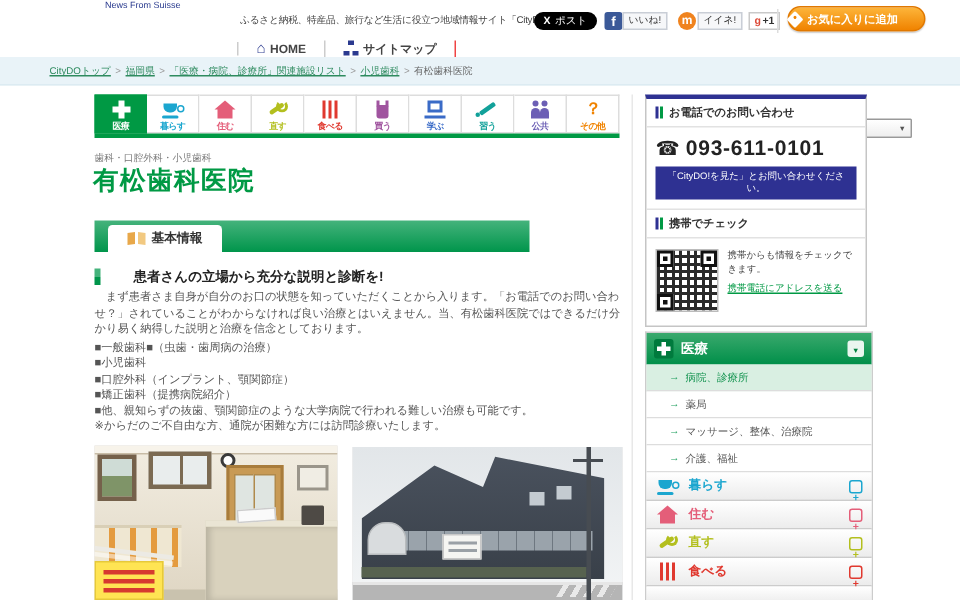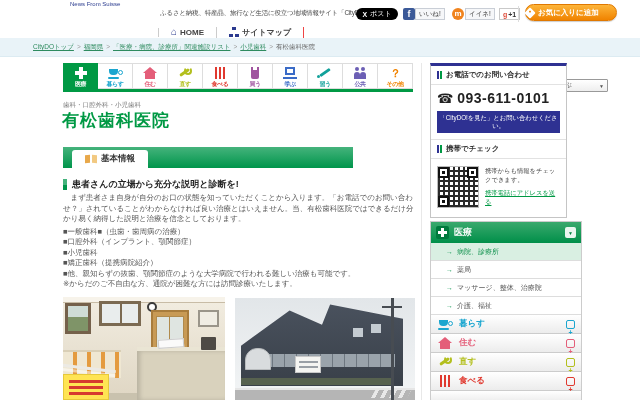--- a/index.html
+++ b/index.html
@@ -85,21 +85,21 @@
 
 .info-strip{position:absolute;left:63px;top:147px;width:290px;height:21px;background:linear-gradient(#45b37c,#00954b)}
 .info-tab{position:absolute;left:9px;top:3px;width:76px;height:18px;background:#fff;border-radius:3px 3px 0 0;display:flex;align-items:center;justify-content:center;gap:4px;font-size:8.5px;font-weight:bold;color:#333;cursor:pointer}
 .ic-book{position:relative;width:12px;height:10px;flex:none}
 .ic-book:before{content:"";position:absolute;left:0;top:1px;width:5px;height:8px;background:#e8a84a;transform:skewY(-8deg)}
 .ic-book:after{content:"";position:absolute;right:0;top:1px;width:5px;height:8px;background:#f2c981;transform:skewY(8deg)}
 
 
 .sec-head{position:absolute;left:63px;top:178px;display:flex;align-items:center}
 .sec-bar{width:4px;height:11px;background:linear-gradient(#45b37c 50%,#00954b 50%)}
-.sec-txt{font-size:9px;font-weight:bold;color:#222;margin-left:5px}
+.sec-txt{font-size:9px;font-weight:bold;color:#222;margin-left:22px}
 .body-text{position:absolute;left:63px;top:193px;width:352px;font-size:7.5px;line-height:10.5px;color:#555}
 .body-text p{margin-bottom:2px}
 .bullet{white-space:nowrap;overflow:hidden}
 
 
 .photo{position:absolute;overflow:hidden;background:#ddd}
 .photo1{left:63px;top:297px;width:162px;height:103px}
 .photo2{left:235px;top:298px;width:180px;height:102px}
 .ph{position:absolute}
 
@@ -131,21 +131,21 @@
 .ext-w2{left:136px;top:26px;width:10px;height:9px;background:#c4cbd1}
 .ext-canopy{left:10px;top:50px;width:26px;height:22px;background:#d9dcde;border-radius:12px 12px 0 0;border:1px solid #b9bcbe}
 .ext-shrub{left:6px;top:80px;width:150px;height:7px;background:#57624f}
 .ext-road{left:0;bottom:0;width:100%;height:12px;background:#b5b5b5;border-top:2px solid #e6e6e6}
 .ext-cross{right:6px;bottom:2px;width:36px;height:8px;background:repeating-linear-gradient(90deg,#e9e9e9 0 4px,#b5b5b5 4px 9px);transform:skewX(-30deg)}
 .ext-pole{left:156px;top:0;width:3px;height:100%;background:#474c52}
 .ext-arm{left:147px;top:8px;width:20px;height:2px;background:#474c52}
 
 
 .vdiv{position:absolute;left:421px;top:63px;width:1px;height:337px;background:#e8e8e8}
-.pbox{position:absolute;left:430px;top:63px;width:137px;background:#fff;border:1px solid #c5c5c5;border-top:3px solid #2e3192}
+.pbox{position:absolute;left:430px;top:63px;width:148px;background:#fff;border:1px solid #c5c5c5;border-top:3px solid #2e3192}
 .pbox-h{display:flex;align-items:center;gap:4px;padding:4px 6px;font-size:7.5px;font-weight:bold;color:#333;border-bottom:1px solid #e2e2e2}
 .pbox-h.bt{border-top:1px solid #e2e2e2}
 .mark{width:2px;height:8px;background:#2e3192;box-shadow:3px 0 0 #009944;margin-right:3px;flex:none}
 .phone-row{display:flex;align-items:center;gap:4px;padding:5px 6px 3px;color:#222}
 .phone-ic{font-size:13px;line-height:13px}
 .phone-num{font-size:14px;font-weight:bold;letter-spacing:0.5px}
 .pbanner{margin:2px 6px 6px;background:#2e3192;color:#fff;font-size:6.3px;text-align:center;padding:3px 2px;line-height:8px}
 .mob{display:flex;gap:6px;padding:7px 6px 9px}
 .qr{position:relative;width:42px;height:42px;flex:none;border:1px solid #bbb;background:repeating-linear-gradient(0deg,#2a2a2a 0 2px,transparent 2px 5px),repeating-linear-gradient(90deg,#2a2a2a 0 2px,#fff 2px 5px)}
 .qr b{position:absolute;width:11px;height:11px;border:2px solid #111;background:#fff}
@@ -298,22 +298,22 @@
     </div>
   </div>
 
   <div class="sec-head">
     <span class="sec-bar"></span>
     <span class="sec-txt">患者さんの立場から充分な説明と診断を!</span>
   </div>
   <div class="body-text">
     <p>　まず患者さま自身が自分のお口の状態を知っていただくことから入ります。「お電話でのお問い合わせ？」されていることがわからなければ良い治療とはいえません。当、有松歯科医院ではできるだけ分かり易く納得した説明と治療を信念としております。</p>
     <div class="bullet">■一般歯科■（虫歯・歯周病の治療）</div>
+    <div class="bullet">■小児歯科</div>
     <div class="bullet">■口腔外科（インプラント、顎関節症）</div>
-    <div class="bullet">■小児歯科</div>
     <div class="bullet">■矯正歯科（提携病院紹介）</div>
     <div class="bullet">■他、親知らずの抜歯、顎関節症のような大学病院で行われる難しい治療も可能です。</div>
     <div class="bullet">※からだのご不自由な方、通院が困難な方には訪問診療いたします。</div>
   </div>
 
   <div class="photo photo1">
     <div class="ph int-wall"></div>
     <div class="ph int-ceil"></div>
     <div class="ph int-win1"></div>
     <div class="ph int-win2"></div>

